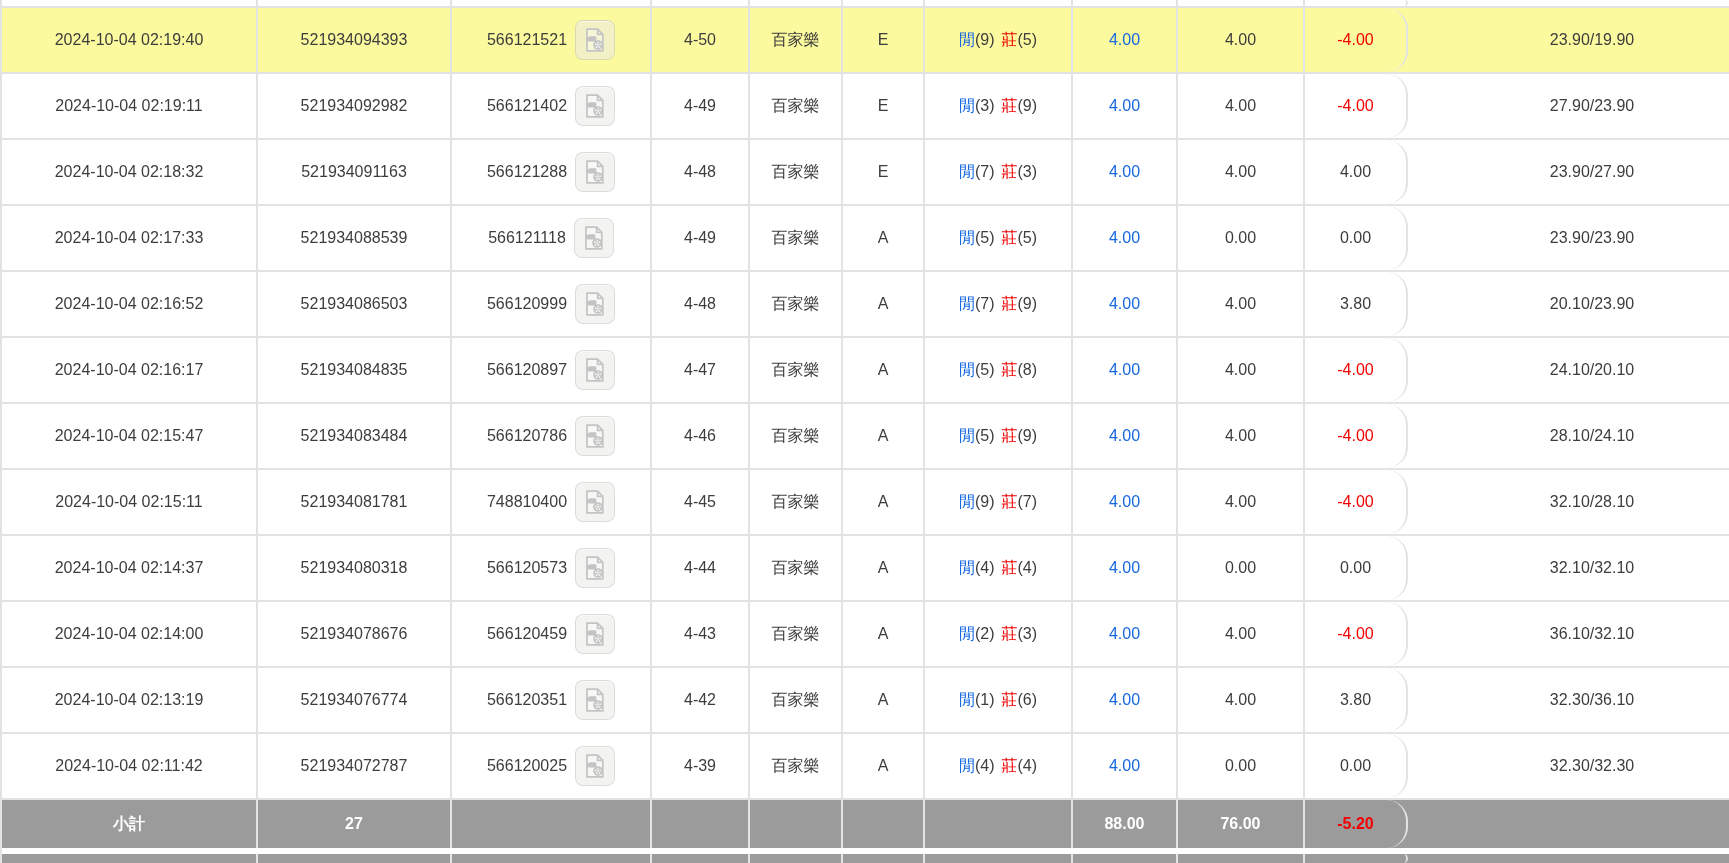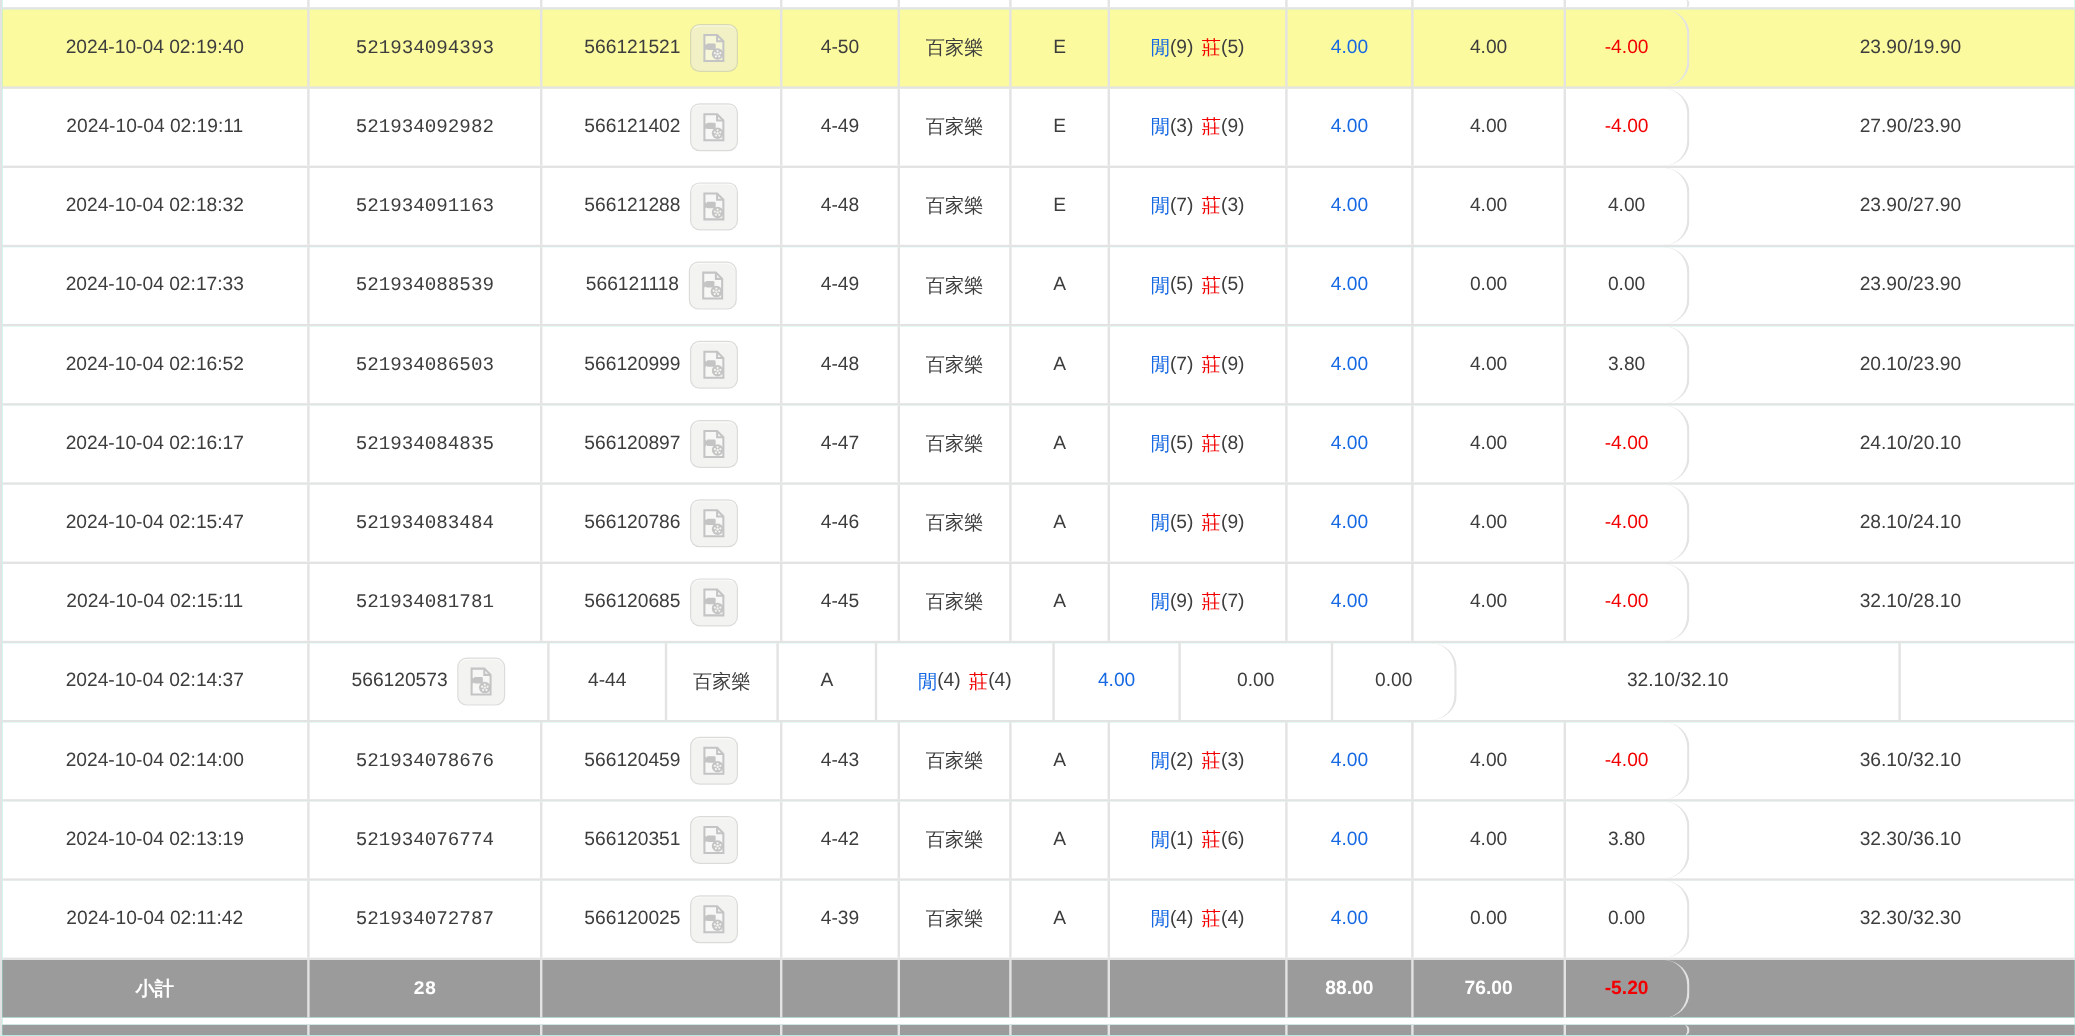--- a/index.html
+++ b/index.html
@@ -26,21 +26,21 @@
   .row.sliver-top{height:8px;background:#fff;}
   .row.summary{height:48px;background:var(--graybar);border-bottom:none;color:#fff;font-weight:700;}
   .row.spacer{height:6px;background:#fff;border-bottom:none;}
   .row.sliver-bottom{height:9px;background:var(--graybar);border-bottom:none;}
   .cell{
     display:flex;align-items:center;justify-content:center;
     height:100%;border-right:2px solid var(--border);
     font-size:16px;white-space:nowrap;overflow:hidden;
   }
   .c1{width:256px;}  
-  .c2{width:194px;font-family:Liberation Mono, monospace;}  
+  .c2{width:194px;}  
   .c3{width:200px;}  
   .c4{width:98px;}   
   .c5{width:93px;}  
   .c6{width:82px;}   
   .c7{width:148px;}  
   .c8{width:105px;}  
   .c9{width:127px;}  
   .c10{width:103px;border-radius:21px;} 
   .c11{width:370px;} 
   .blue{color:var(--blue);}
@@ -349,21 +349,21 @@
           </div>
     <div class="cell c9">4.00</div>
     <div class="cell c10 neg">-4.00</div>
     <div class="cell c11">28.10/24.10</div>
   </div>
 
   <div class="row">
     <div class="cell c1">2024-10-04 02:15:11</div>
     <div class="cell c2">521934081781</div>
     <div class="cell c3">
-      <span>566120685</span>
+      <span>748810400</span>
       <span class="vid-btn">
         <svg width="26" height="26" viewBox="0 0 26 26" aria-hidden="true">
           <path d="M5 2.2 h10.6 l5.2 5.2 v16.4 H5 Z" fill="#ffffff" fill-opacity="0.35" stroke="#c4c4c4" stroke-width="1.7"></path>
           <path d="M15.6 2.2 v5.2 h5.2" fill="none" stroke="#c4c4c4" stroke-width="1.7"></path>
           <path d="M7.2 10.6 l-2.4 -1.4 v6 l2.4 -1.4 Z" fill="#c4c4c4"></path>
           <rect x="6.8" y="9.2" width="7.6" height="5.4" rx="1.2" fill="#c4c4c4"></rect>
           <circle cx="16" cy="18" r="4.8" fill="#c4c4c4"></circle>
           <circle cx="16" cy="18" r="1.0" fill="#f2f2ee"></circle>
           <circle cx="16" cy="15.6" r="0.95" fill="#f2f2ee"></circle>
           <circle cx="18.3" cy="17.3" r="0.95" fill="#f2f2ee"></circle>
@@ -386,20 +386,21 @@
     <div class="cell c8">
             <span class="blue">4.00</span>
           </div>
     <div class="cell c9">4.00</div>
     <div class="cell c10 neg">-4.00</div>
     <div class="cell c11">32.10/28.10</div>
   </div>
 
   <div class="row">
     <div class="cell c1">2024-10-04 02:14:37</div>
+    <div class="cell c2">521934080318</div>
     <div class="cell c3">
       <span>566120573</span>
       <span class="vid-btn">
         <svg width="26" height="26" viewBox="0 0 26 26" aria-hidden="true">
           <path d="M5 2.2 h10.6 l5.2 5.2 v16.4 H5 Z" fill="#ffffff" fill-opacity="0.35" stroke="#c4c4c4" stroke-width="1.7"></path>
           <path d="M15.6 2.2 v5.2 h5.2" fill="none" stroke="#c4c4c4" stroke-width="1.7"></path>
           <path d="M7.2 10.6 l-2.4 -1.4 v6 l2.4 -1.4 Z" fill="#c4c4c4"></path>
           <rect x="6.8" y="9.2" width="7.6" height="5.4" rx="1.2" fill="#c4c4c4"></rect>
           <circle cx="16" cy="18" r="4.8" fill="#c4c4c4"></circle>
           <circle cx="16" cy="18" r="1.0" fill="#f2f2ee"></circle>
@@ -542,21 +543,21 @@
             <span class="blue">4.00</span>
           </div>
     <div class="cell c9">0.00</div>
     <div class="cell c10">0.00</div>
     <div class="cell c11">32.30/32.30</div>
   </div>
 </div>
 
     <div class="row summary">
       <div class="cell c1">小計</div>
-      <div class="cell c2">28</div>
+      <div class="cell c2">27</div>
       <div class="cell c3"></div>
       <div class="cell c4"></div>
       <div class="cell c5"></div>
       <div class="cell c6"></div>
       <div class="cell c7"></div>
       <div class="cell c8">88.00</div>
       <div class="cell c9">76.00</div>
       <div class="cell c10 neg">-5.20</div>
       <div class="cell c11"></div>
     </div>

